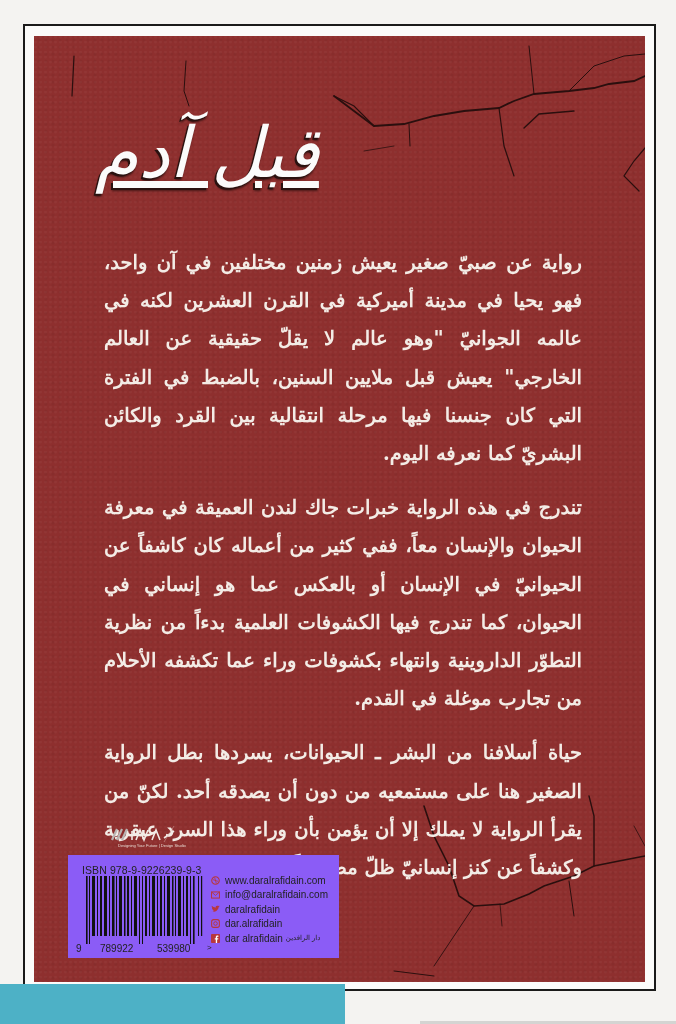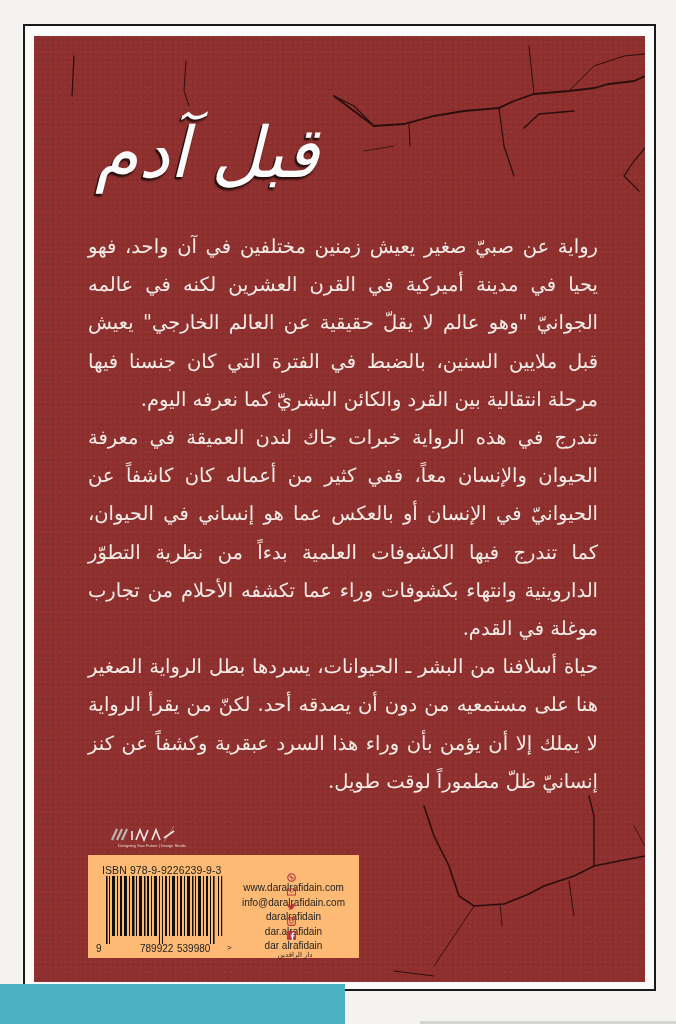--- a/index.html
+++ b/index.html
@@ -21,54 +21,55 @@
     background-size: 5px 5px, 7px 7px;
   }
   .cracks { position: absolute; left: 0; top: 0; width: 611px; height: 946px; }
   .title {
     position: absolute; left: 92px; top: 98px; width: 230px; height: 120px;
     direction: rtl; text-align: center;
     font-family: "DejaVu Serif", serif;
     font-size: 70px; line-height: 110px; color: #fbfbfb;
     text-shadow: -2px 2px 0 #2a1210, -1px 3px 2px rgba(0,0,0,0.5);
     font-style: italic;
+    text-decoration: underline;
   }
   .body {
     position: absolute; left: 88px; top: 228px; width: 510px;
     direction: rtl; text-align: justify; text-align-last: right;
     color: #f3ece6; font-family: "DejaVu Serif", serif;
     font-size: 19.5px; line-height: 38.2px;
   }
-  .body p { margin: 0; }
+  .body p { margin: 16px; font-weight: bold; }
   .logo {
     position: absolute; left: 108px; top: 826px; width: 100px; height: 26px;
   }
   .logo-mark { position: absolute; left: 0; top: 0; width: 100px; height: 16px; }
   .logo-tag {
     position: absolute; left: 10px; top: 17px; font-size: 4px; color: #e8d8d0;
     font-family: "Liberation Sans", sans-serif; white-space: nowrap;
   }
   .infobox {
-    position: absolute; left: 88px; top: 855px; width: 271px; height: 103px;
-    background: #fdba74;
+    position: absolute; left: 68px; top: 855px; width: 271px; height: 103px;
+    background: #8b5cf6;
   }
   .isbn {
     position: absolute; left: 14px; top: 9px; font-family: "Liberation Sans", sans-serif;
     font-size: 10.5px; color: #222; letter-spacing: 0.1px; white-space: nowrap;
   }
   .barcode { position: absolute; left: 14px; top: 21px; width: 126px; height: 68px; }
   .bc-digits {
     position: absolute; top: 88px; font-family: "Liberation Sans", sans-serif;
     font-size: 10px; color: #222;
   }
   .contacts {
     position: absolute; left: 143px; top: 18px; width: 125px;
     font-family: "Liberation Sans", sans-serif; font-size: 10px; color: #222;
   }
-  .contact { display: flex; align-items: center; height: 14.5px; white-space: nowrap; flex-direction: column; }
+  .contact { display: flex; align-items: center; height: 14.5px; white-space: nowrap; }
   .cicon {
     width: 9px; height: 9px; margin-right: 5px; display: inline-flex;
     align-items: center; justify-content: center; color: #b8373d; flex: none;
   }
   .contact .arabic-name { font-size: 7px; margin-left: 3px; direction: rtl; }
   .teal {
     position: absolute; left: 0; top: 984px; width: 345px; height: 40px;
     background: #4db1c6;
   }
   .shadow-line {
@@ -164,21 +165,21 @@
         <rect x="96" y="0" width="3" height="60"></rect>
       <rect x="101" y="0" width="1" height="60"></rect>
         <rect x="104" y="0" width="2" height="60"></rect>
       <rect x="108" y="0" width="1" height="68"></rect>
         <rect x="111" y="0" width="1.6" height="68"></rect>
       <rect x="116" y="0" width="1" height="60"></rect>
         <rect x="119" y="0" width="1.2" height="60"></rect>
     </g>
   </svg>
   <span class="bc-digits" style="left:8px;">9</span>
-  <span class="bc-digits" style="left:32px;margin-left:20px;">789922</span>
+  <span class="bc-digits" style="left:32px;">789922</span>
   <span class="bc-digits" style="left:89px;">539980</span>
   <span class="bc-digits" style="left:139px; font-size:8px;">&gt;</span>
 
   <div class="contacts">
     <div class="contact">
       <span class="cicon">
         <svg width="9" height="9" viewBox="0 0 10 10">
             <circle cx="5" cy="5" r="4.2" fill="none" stroke="#b8373d" stroke-width="1.2"></circle>
             <path d="M2 4 L8 6 M4 1.5 L6 8.5" stroke="#b8373d" stroke-width="0.9"></path>
           </svg>

